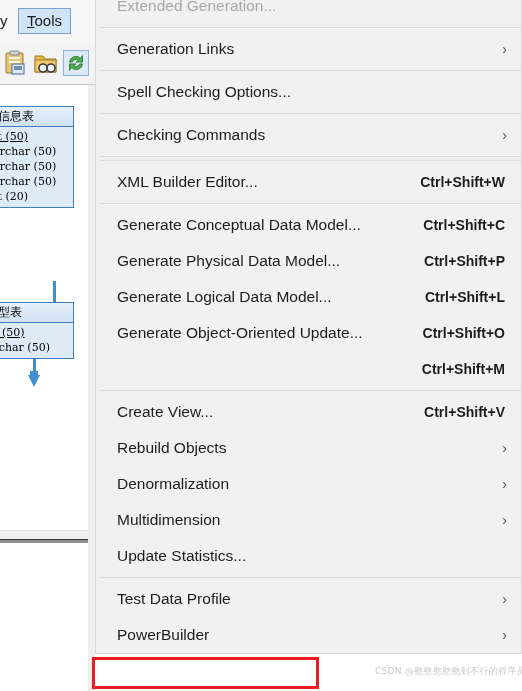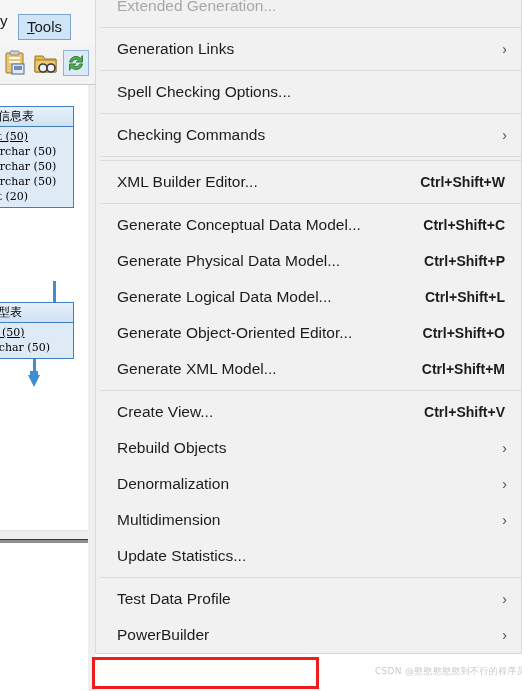--- a/index.html
+++ b/index.html
@@ -43,21 +43,20 @@
   .menubar-item.partial {
     left: 0px;
     color: #1a1a1a;
   }
   .menubar-item.active {
     left: 18px;
     padding: 3px 8px 4px 8px;
     background: #cfe4f7;
     border: 1px solid #7da2ce;
     top: 8px;
-    margin-top: 6px;
   }
   .menubar-item.active .mnemonic {
     text-decoration: underline;
   }
 
   
   .toolbar {
     position: absolute;
     left: 0; top: 44px;
     width: 95px; height: 40px;
@@ -344,26 +343,25 @@
         <span class="mi-label">Generate Physical Data Model...</span>
         <span class="mi-spacer"></span>
         <span class="mi-shortcut">Ctrl+Shift+P</span>
       </div>
       <div class="menu-item">
         <span class="mi-label">Generate Logical Data Model...</span>
         <span class="mi-spacer"></span>
         <span class="mi-shortcut">Ctrl+Shift+L</span>
       </div>
       <div class="menu-item">
-        <span class="mi-label">Generate Object-Oriented Editor...</span>
+        <span class="mi-label">Generate Object-Oriented Update...</span>
         <span class="mi-spacer"></span>
         <span class="mi-shortcut">Ctrl+Shift+O</span>
       </div>
       <div class="menu-item">
-        <span class="mi-label">Generate XML Model...</span>
         <span class="mi-spacer"></span>
         <span class="mi-shortcut">Ctrl+Shift+M</span>
       </div>
       <div class="menu-sep"></div>
       <div class="menu-item">
         <span class="mi-label">Create View...</span>
         <span class="mi-spacer"></span>
         <span class="mi-shortcut">Ctrl+Shift+V</span>
       </div>
       <div class="menu-item">

